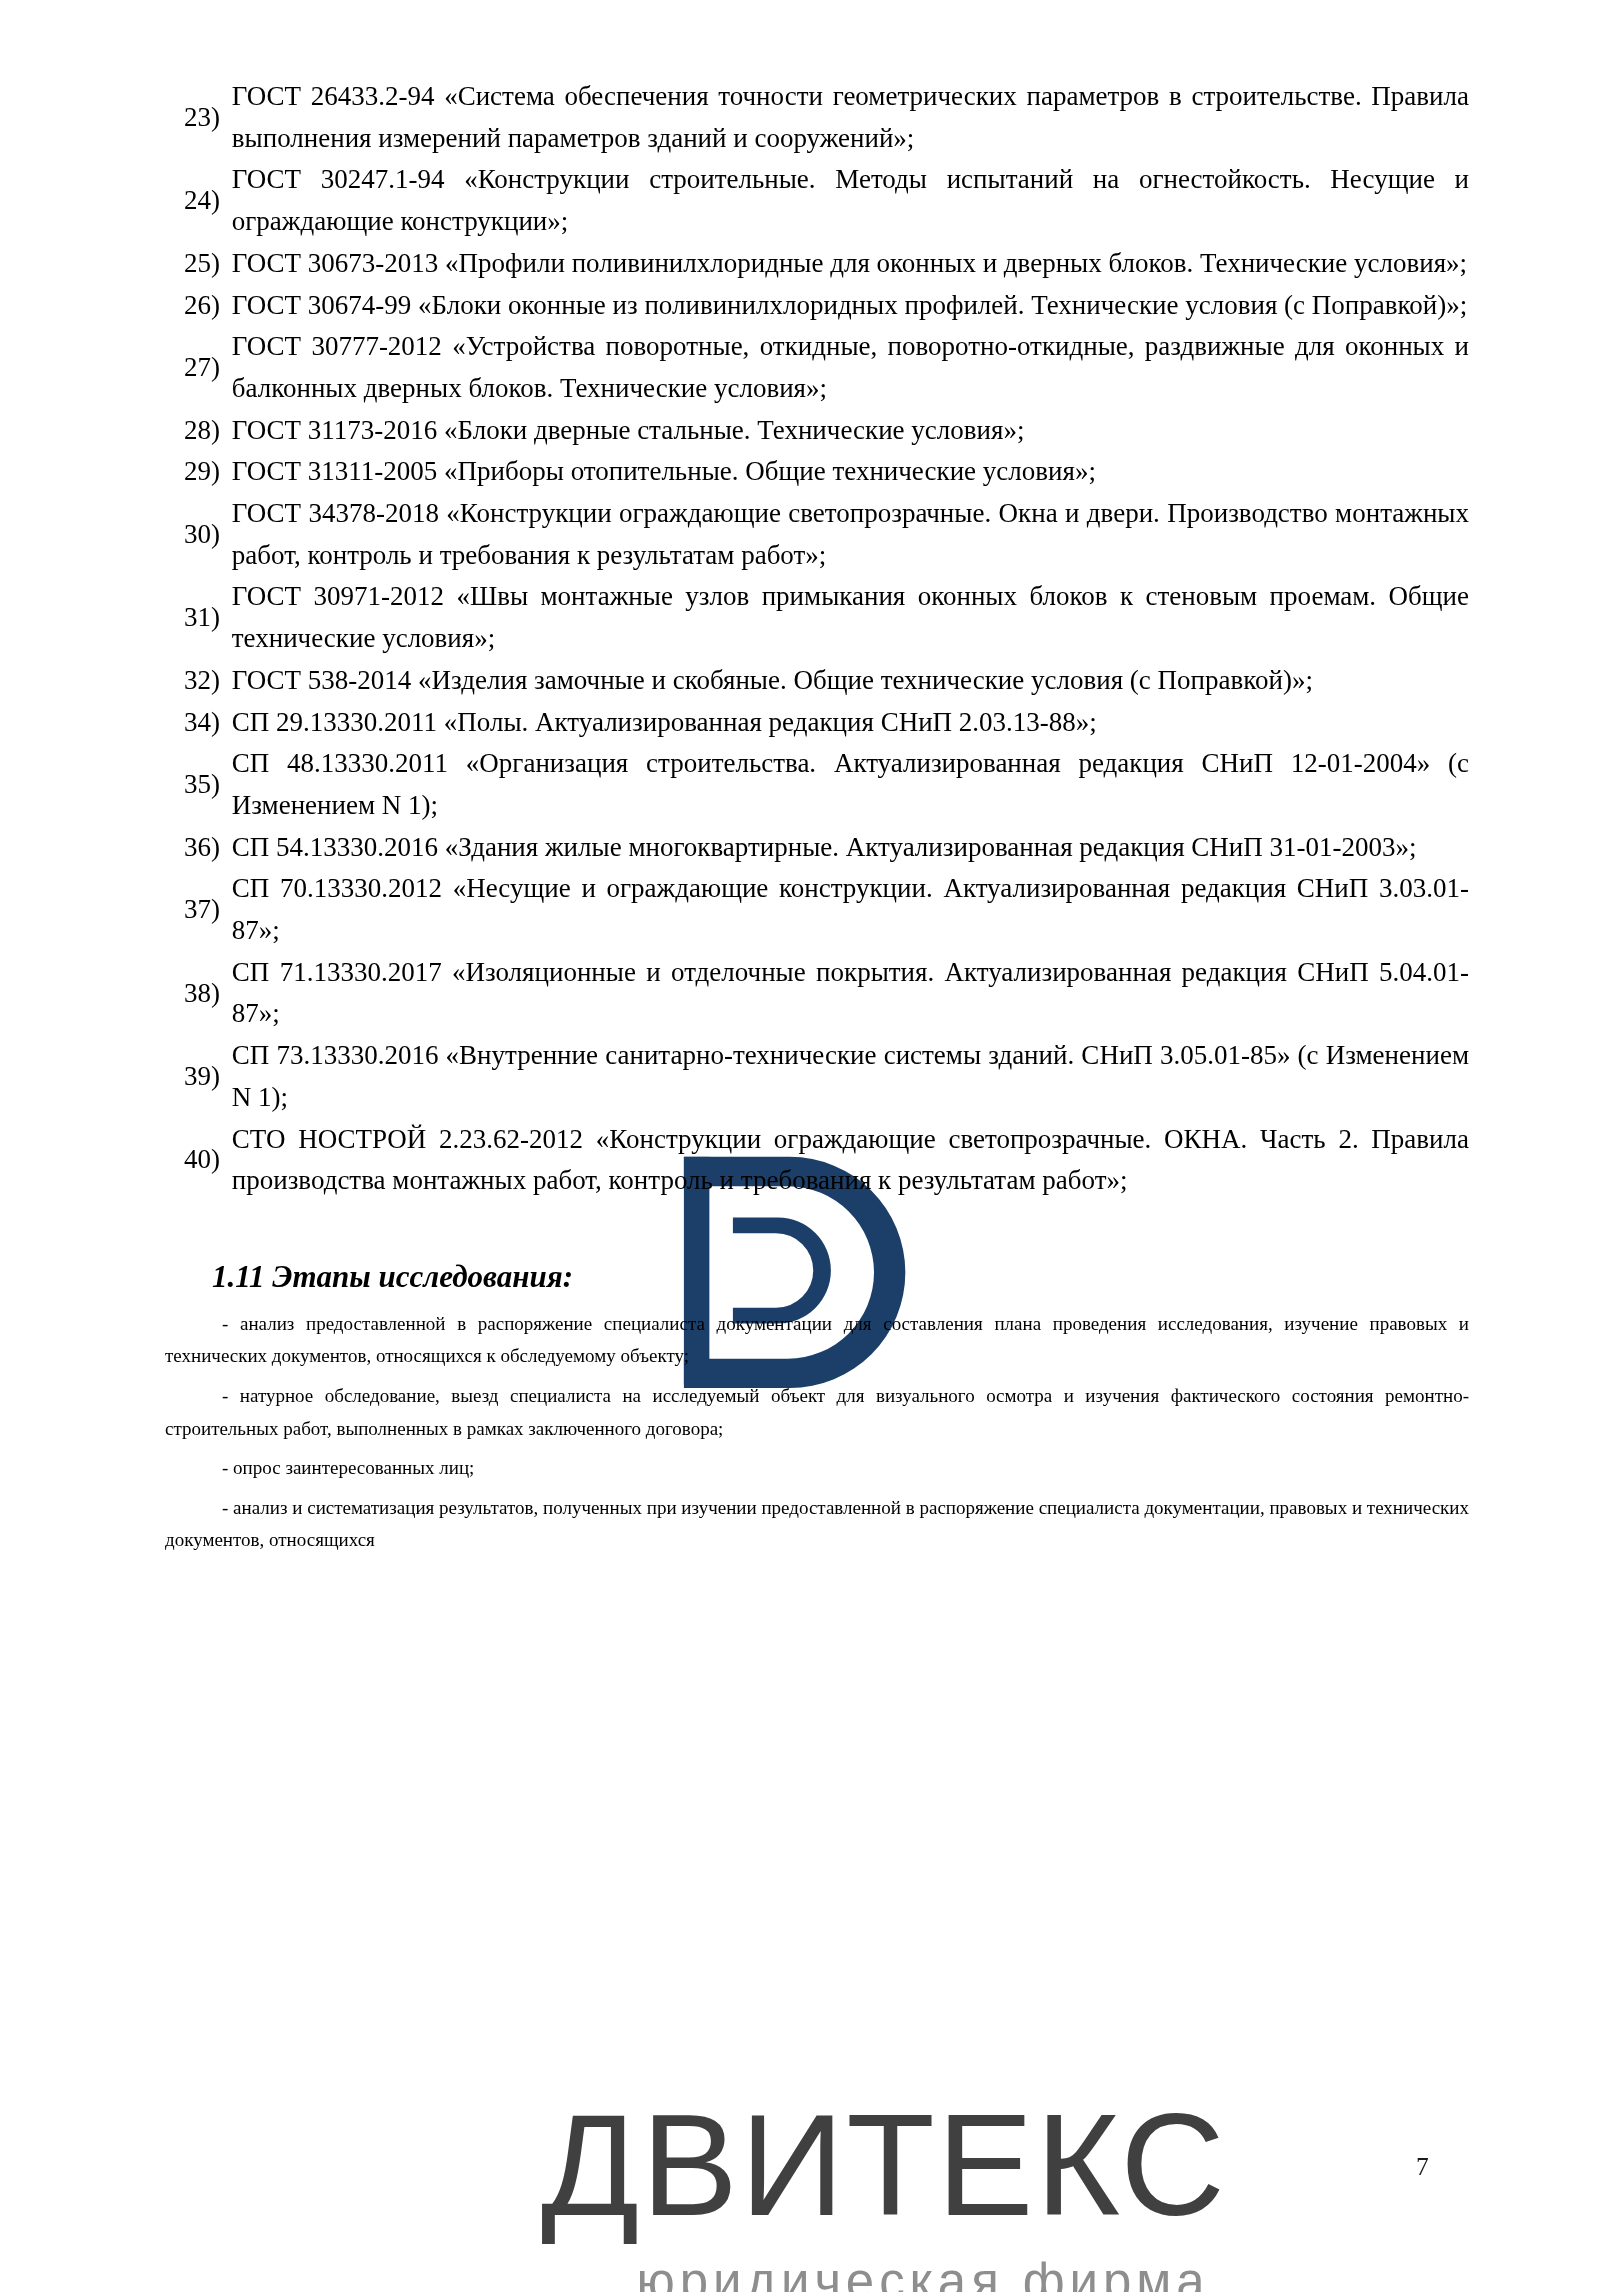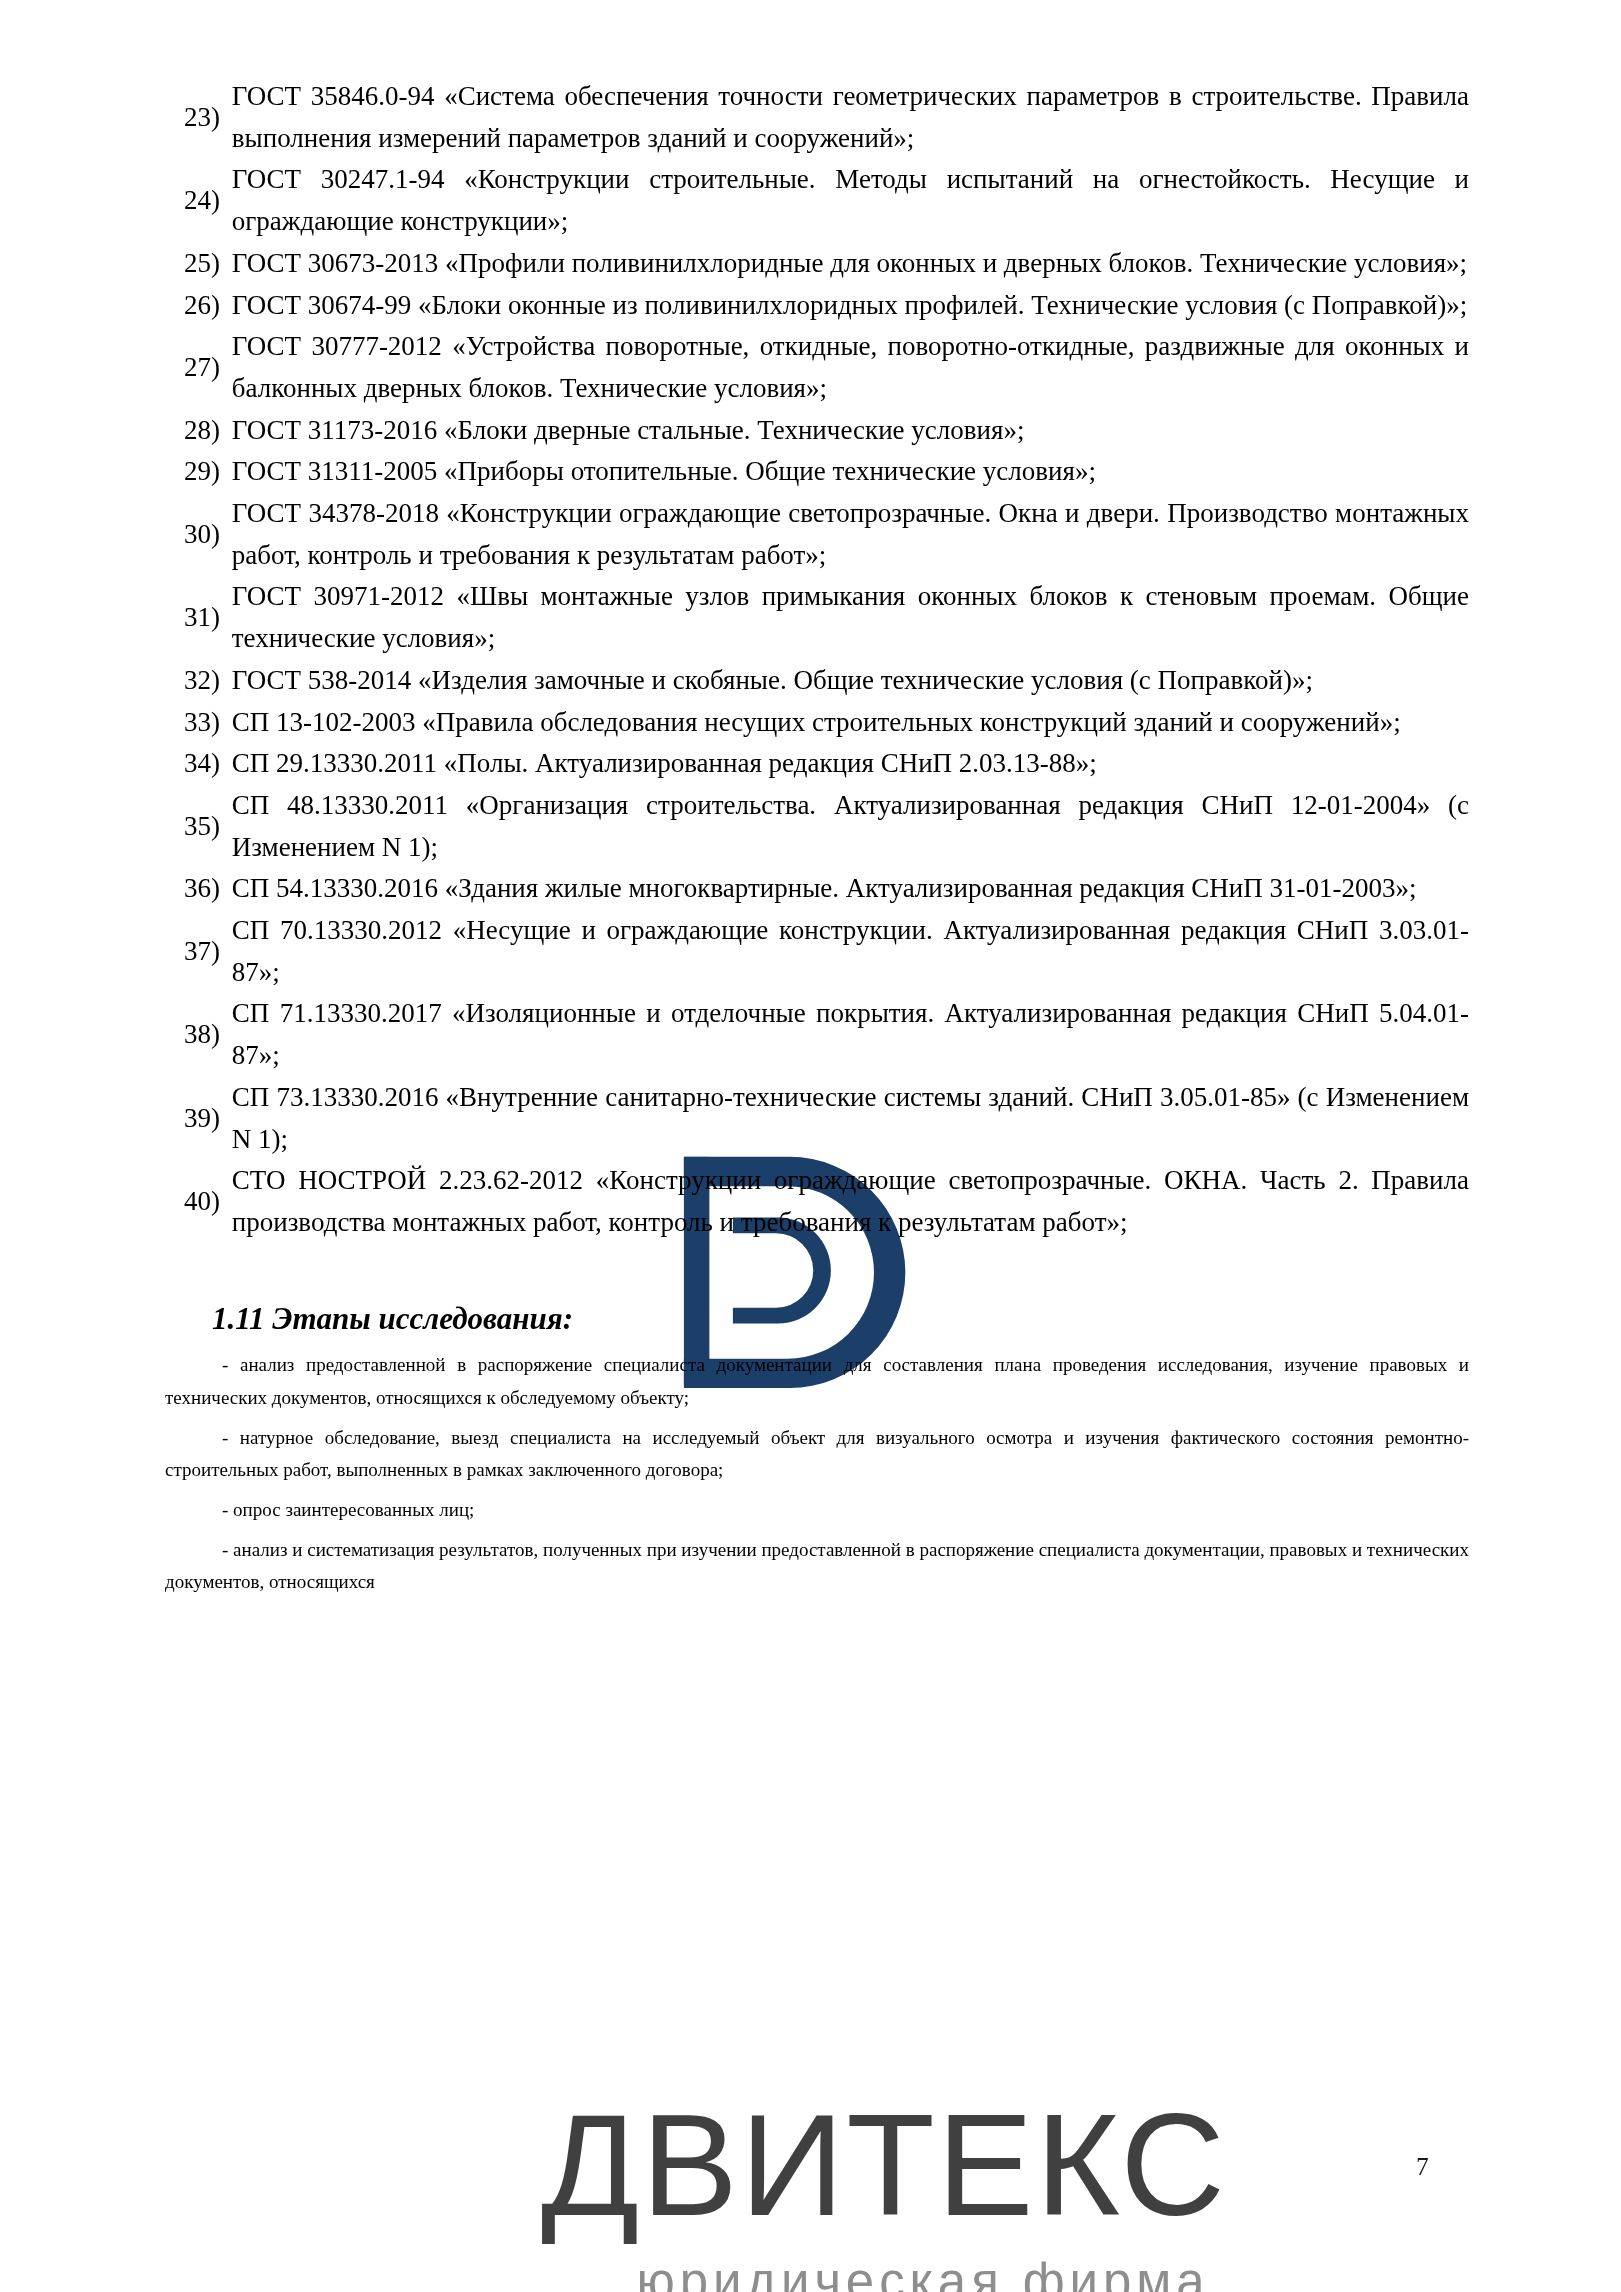--- a/index.html
+++ b/index.html
@@ -142,21 +142,21 @@
       <path d="M 54 62 L 110 62 A 62 62 0 0 1 110 186 L 54 186 L 54 160 L 108 160 A 36 36 0 0 0 108 88 L 54 88 Z" fill="#ffffff"></path>
       <path d="M 62 70 L 108 70 A 54 54 0 0 1 108 178 L 62 178 L 62 162 L 106 162 A 38 38 0 0 0 106 86 L 62 86 Z" fill="#1b3f68"></path>
     </svg>
   </div>
 
   <div class="content">
 
     <ol class="ref-list">
       <li class="ref-item">
         <span class="ref-num">23)</span>
-        <span class="ref-text">ГОСТ 35846.0-94 «Система обеспечения точности геометрических параметров в строительстве. Правила выполнения измерений параметров зданий и сооружений»;</span>
+        <span class="ref-text">ГОСТ 26433.2-94 «Система обеспечения точности геометрических параметров в строительстве. Правила выполнения измерений параметров зданий и сооружений»;</span>
       </li>
       <li class="ref-item">
         <span class="ref-num">24)</span>
         <span class="ref-text">ГОСТ 30247.1-94 «Конструкции строительные. Методы испытаний на огнестойкость. Несущие и ограждающие конструкции»;</span>
       </li>
       <li class="ref-item">
         <span class="ref-num">25)</span>
         <span class="ref-text">ГОСТ 30673-2013 «Профили поливинилхлоридные для оконных и дверных блоков. Технические условия»;</span>
       </li>
       <li class="ref-item">
@@ -179,24 +179,20 @@
         <span class="ref-num">30)</span>
         <span class="ref-text">ГОСТ 34378-2018 «Конструкции ограждающие светопрозрачные. Окна и двери. Производство монтажных работ, контроль и требования к результатам работ»;</span>
       </li>
       <li class="ref-item">
         <span class="ref-num">31)</span>
         <span class="ref-text">ГОСТ 30971-2012 «Швы монтажные узлов примыкания оконных блоков к стеновым проемам. Общие технические условия»;</span>
       </li>
       <li class="ref-item">
         <span class="ref-num">32)</span>
         <span class="ref-text">ГОСТ 538-2014 «Изделия замочные и скобяные. Общие технические условия (с Поправкой)»;</span>
-      </li>
-      <li class="ref-item">
-        <span class="ref-num">33)</span>
-        <span class="ref-text">СП 13-102-2003 «Правила обследования несущих строительных конструкций зданий и сооружений»;</span>
       </li>
       <li class="ref-item">
         <span class="ref-num">34)</span>
         <span class="ref-text nojust">СП 29.13330.2011 «Полы. Актуализированная редакция СНиП 2.03.13-88»;</span>
       </li>
       <li class="ref-item">
         <span class="ref-num">35)</span>
         <span class="ref-text">СП 48.13330.2011 «Организация строительства. Актуализированная редакция СНиП 12-01-2004» (с Изменением N 1);</span>
       </li>
       <li class="ref-item">

